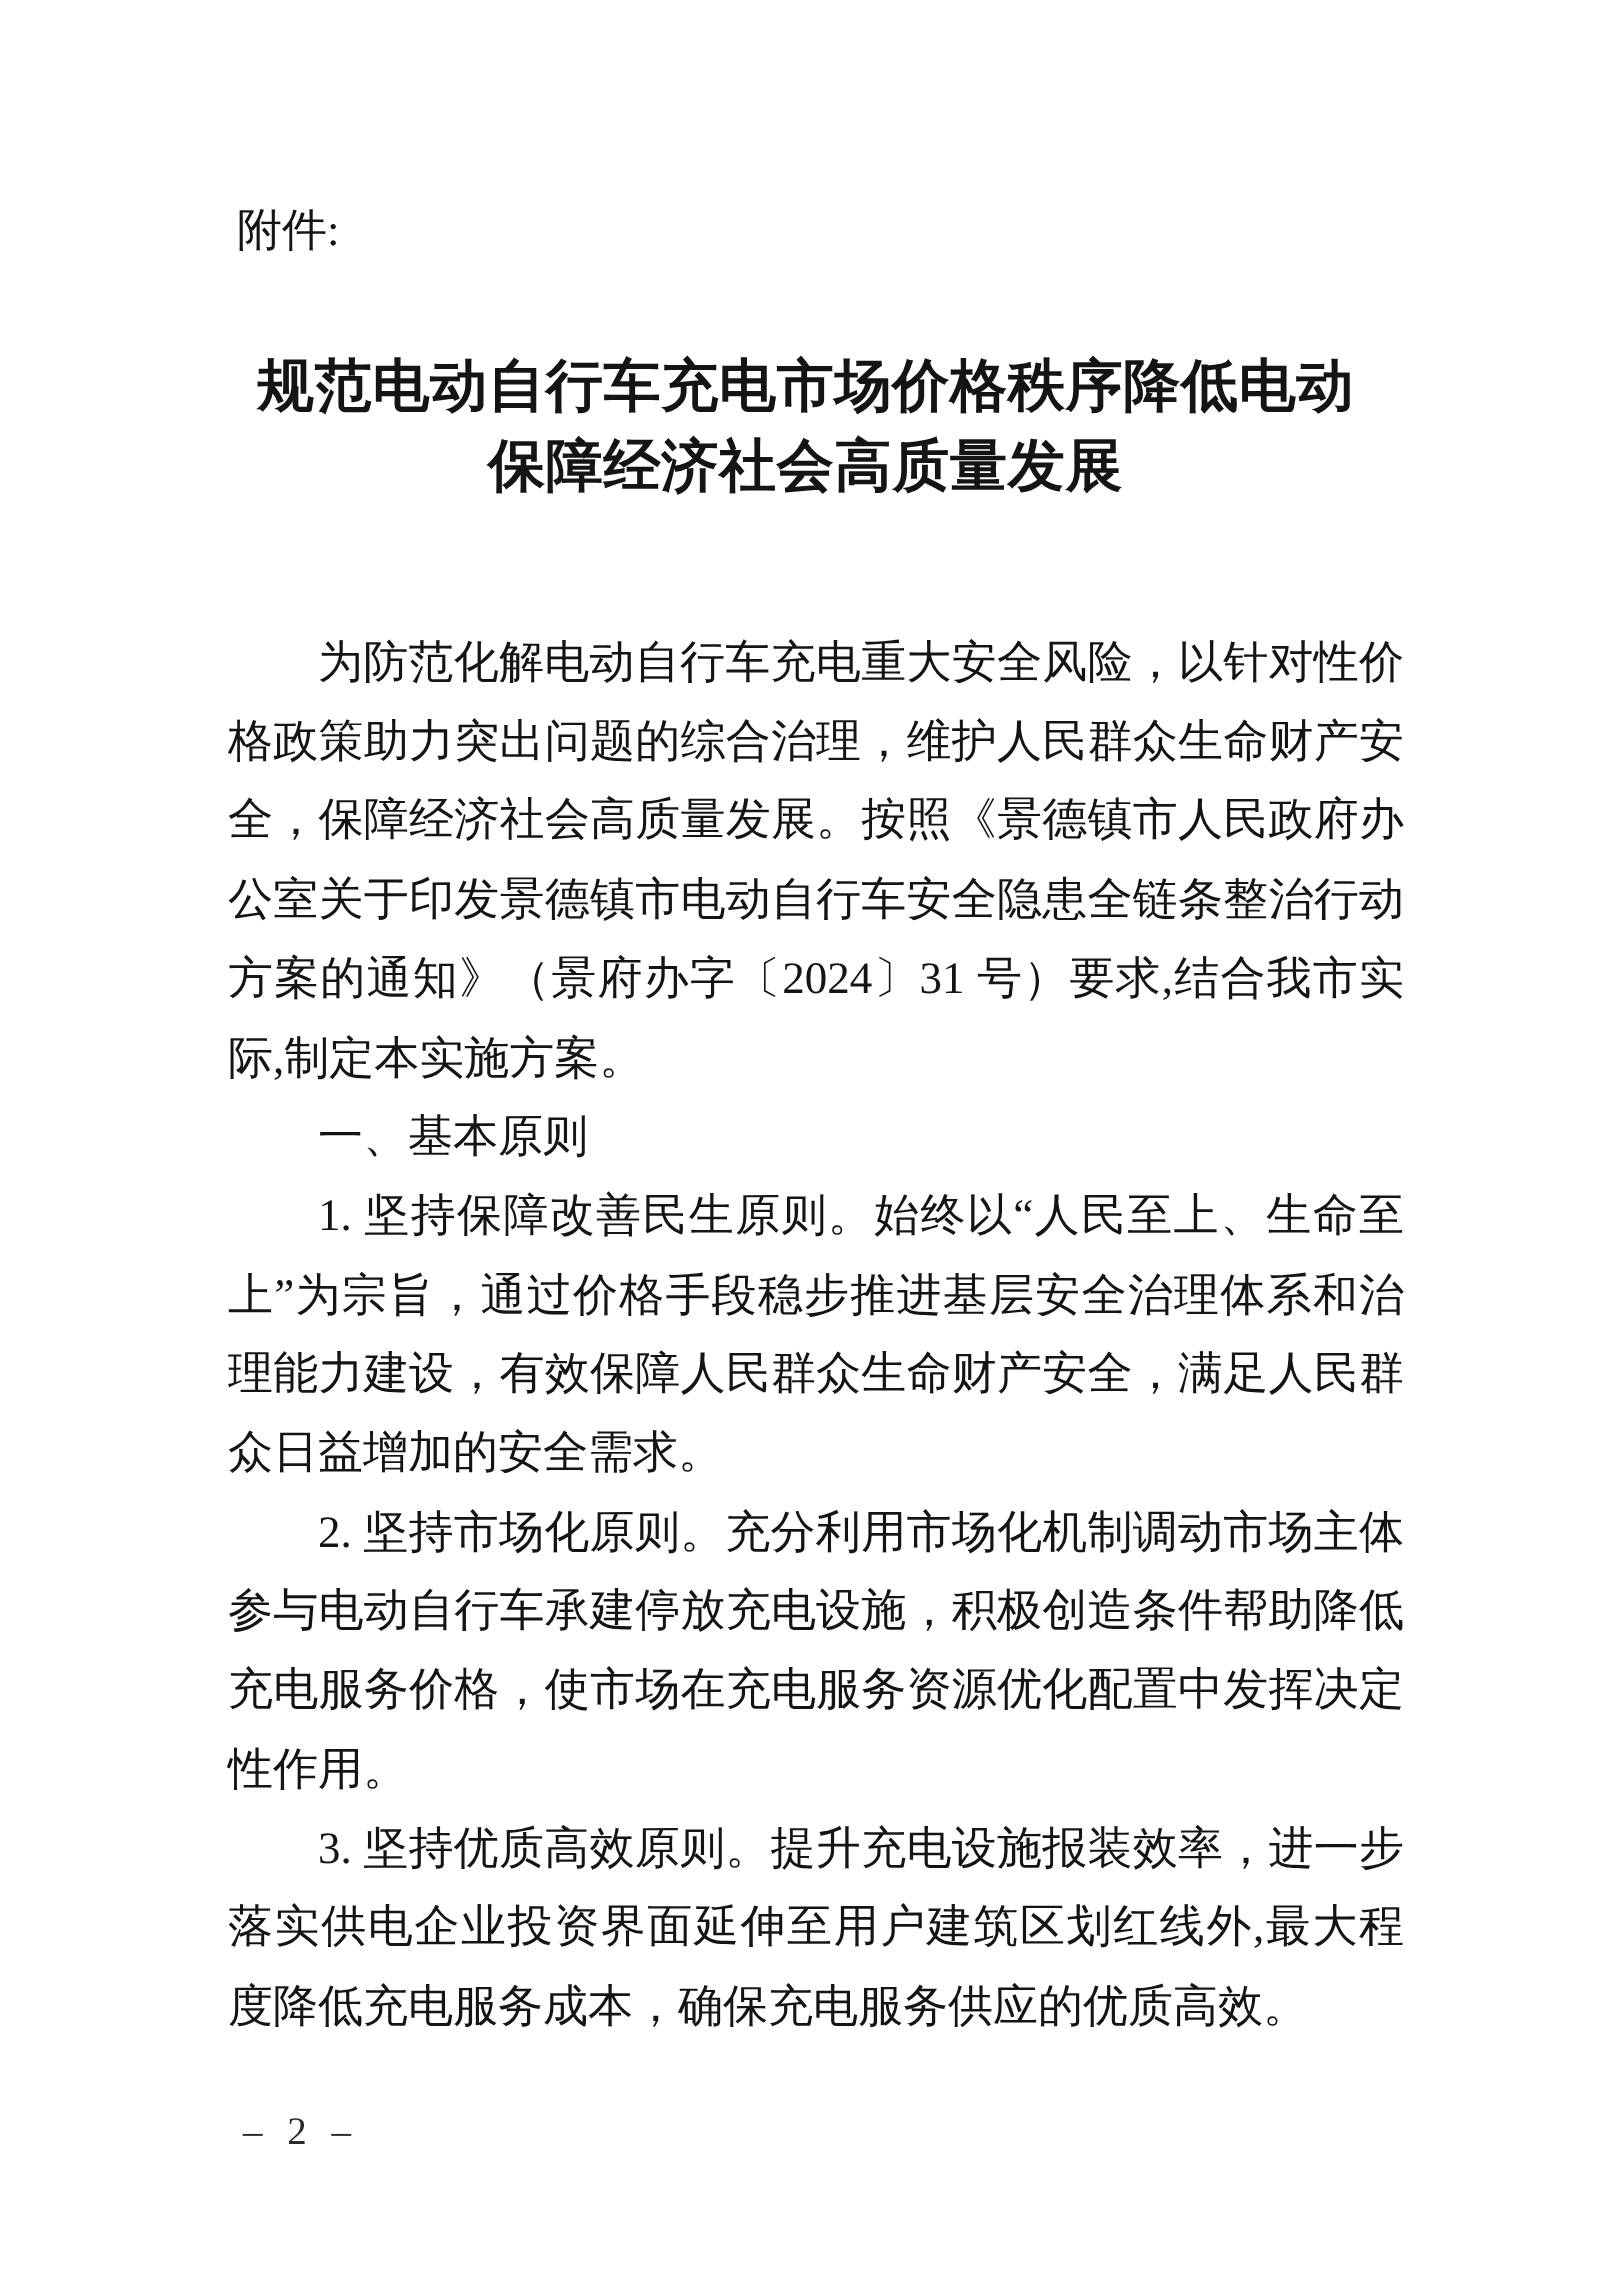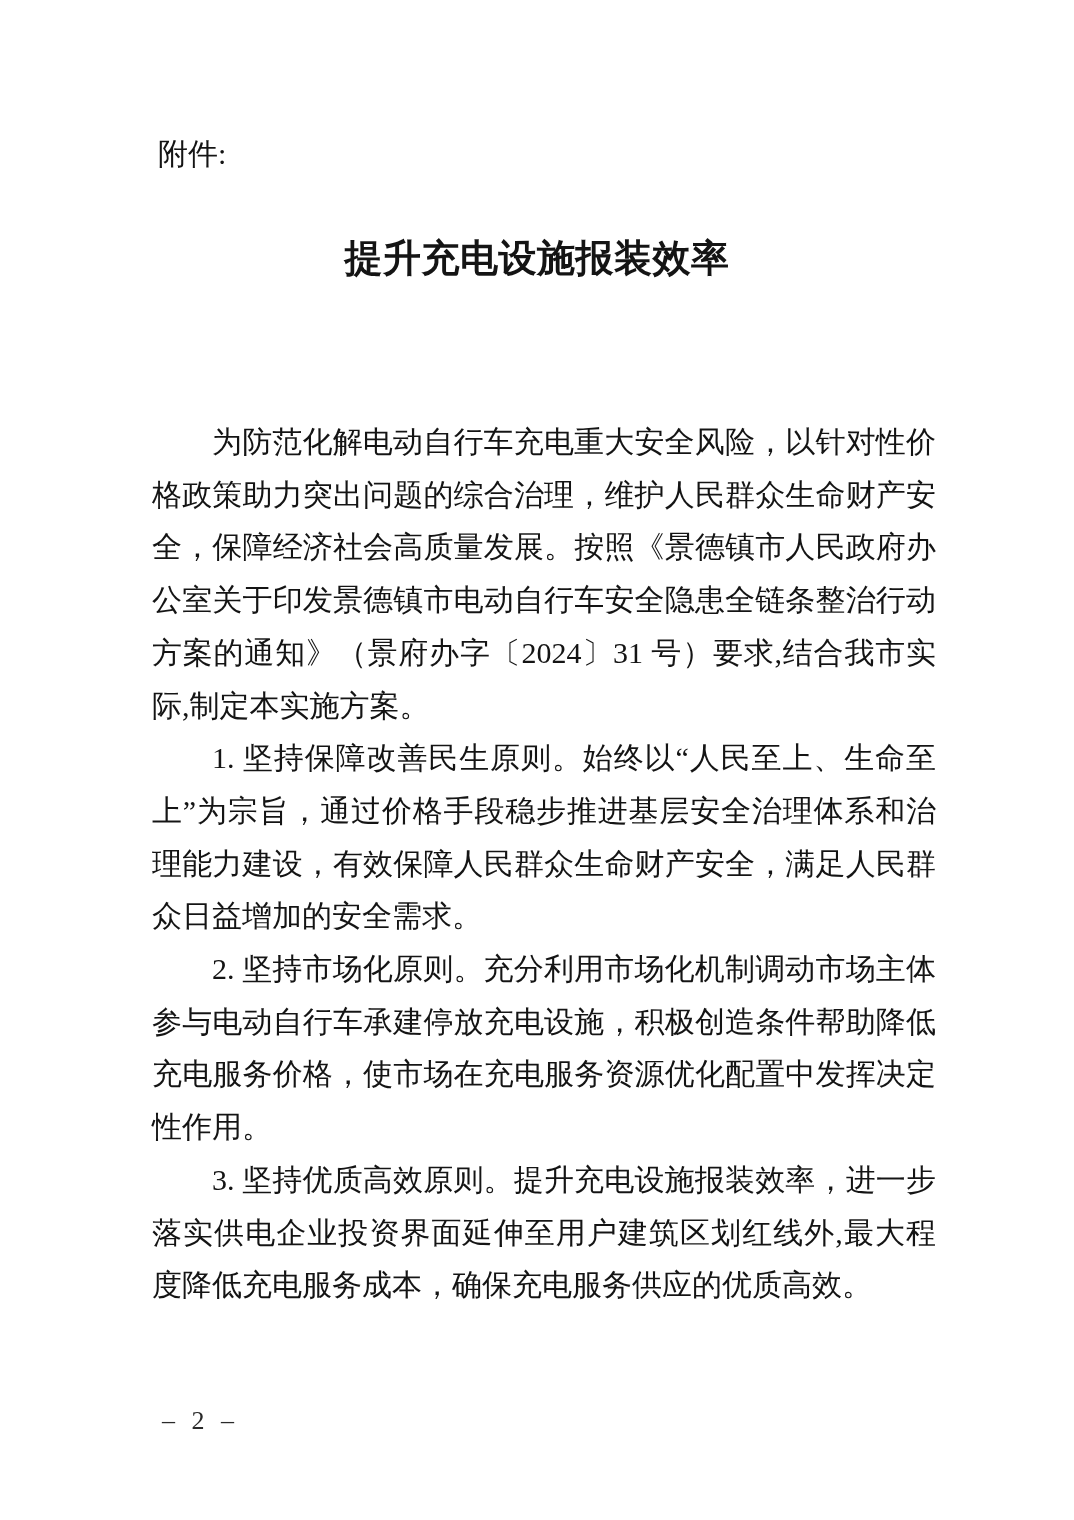--- a/index.html
+++ b/index.html
@@ -61,25 +61,27 @@
   }
 </style>
 </head>
 <body>
 
 <div class="page">
 
   <div class="attachment">附件:</div>
 
   <h1 class="doc-title">
-    <span class="title-line">提升充电设施报装效率</span>
+    <span class="title-line">规范电动自行车充电市场价格秩序降低电动</span>
+    <span class="title-line">保障经济社会高质量发展</span>
   </h1>
 
   <div class="body-text">
     <p>为防范化解电动自行车充电重大安全风险，以针对性价格政策助力突出问题的综合治理，维护人民群众生命财产安全，保障经济社会高质量发展。按照《景德镇市人民政府办公室关于印发景德镇市电动自行车安全隐患全链条整治行动方案的通知》（景府办字〔2024〕31 号）要求,结合我市实际,制定本实施方案。</p>
+    <p>一、基本原则</p>
     <p>1. 坚持保障改善民生原则。始终以“人民至上、生命至上”为宗旨，通过价格手段稳步推进基层安全治理体系和治理能力建设，有效保障人民群众生命财产安全，满足人民群众日益增加的安全需求。</p>
     <p>2. 坚持市场化原则。充分利用市场化机制调动市场主体参与电动自行车承建停放充电设施，积极创造条件帮助降低充电服务价格，使市场在充电服务资源优化配置中发挥决定性作用。</p>
     <p>3. 坚持优质高效原则。提升充电设施报装效率，进一步落实供电企业投资界面延伸至用户建筑区划红线外,最大程度降低充电服务成本，确保充电服务供应的优质高效。</p>
   </div>
 
   <div class="page-footer">– 2 –</div>
 
 </div>
 
 </body></html>

